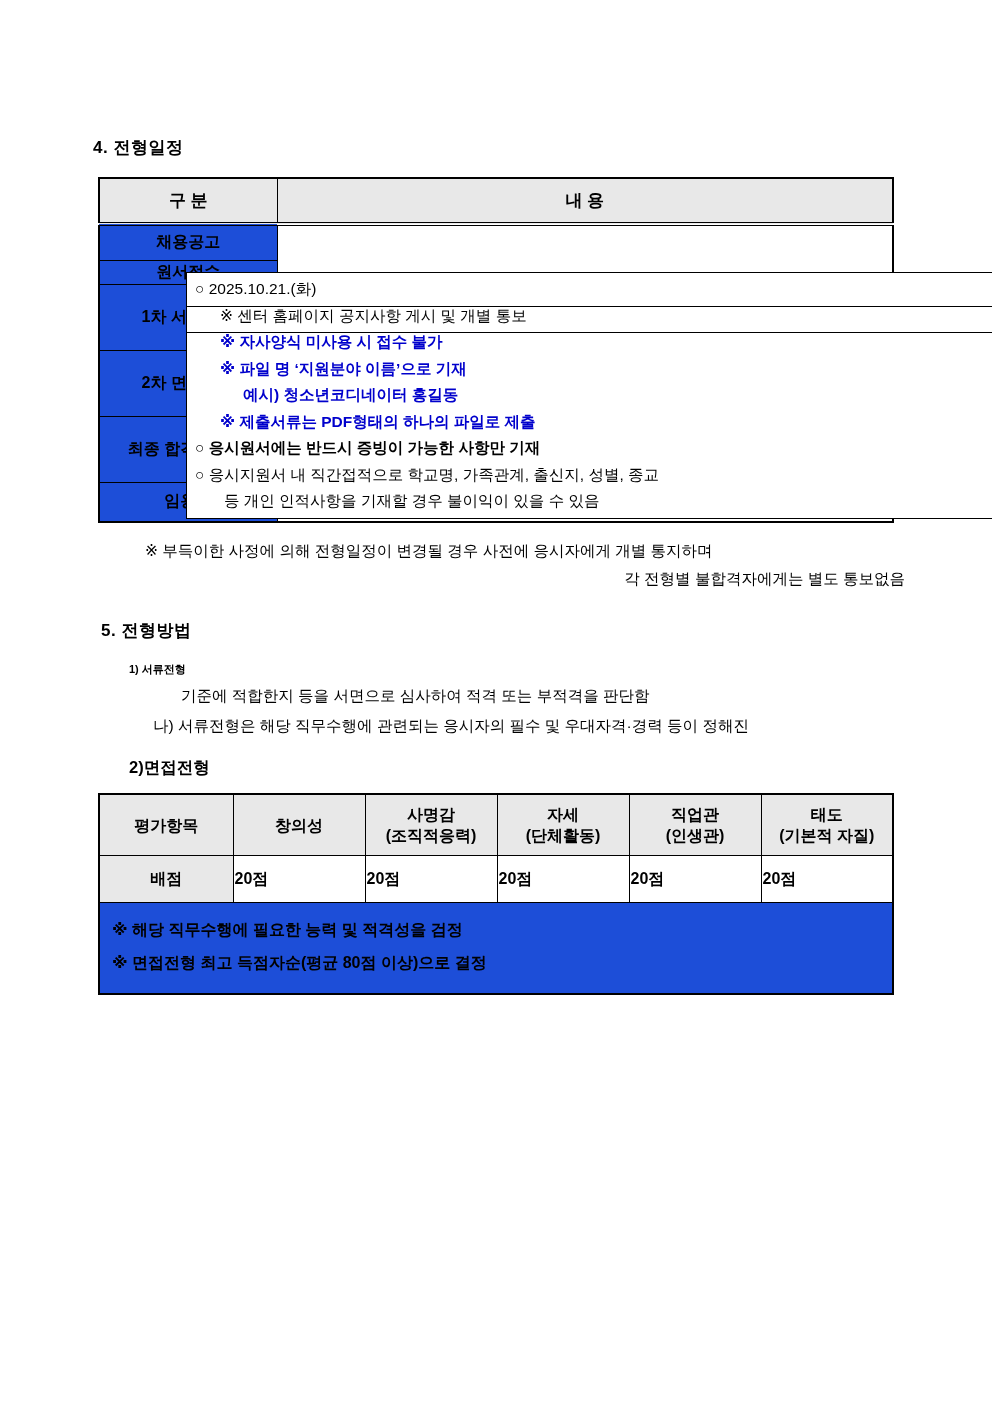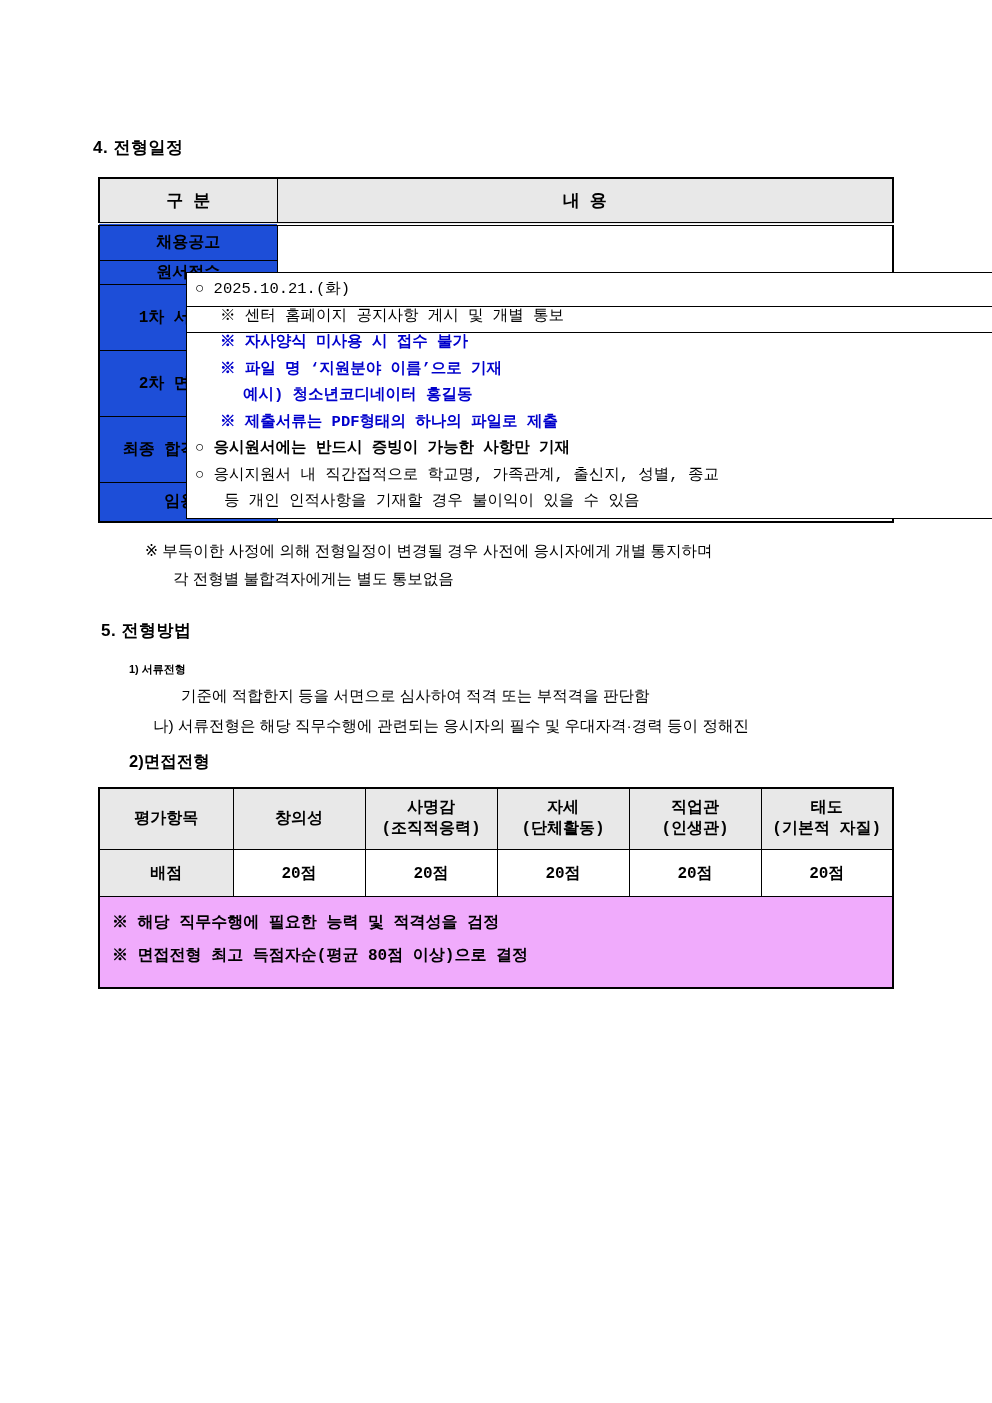--- a/index.html
+++ b/index.html
@@ -6,56 +6,56 @@
   body{
     width:992px;height:1403px;background:#ffffff;
     font-family:"Liberation Sans","DejaVu Sans",sans-serif;
     color:#000;
   }
   .page{position:relative;width:992px;height:1059px;overflow:hidden;}
   .content{position:absolute;top:136px;left:93px;width:812px;}
 
   .sec-title{font-size:17px;font-weight:bold;letter-spacing:0.5px;margin:0 0 18px 0;}
 
-  table{border-collapse:collapse;table-layout:fixed;font-family:Liberation Mono, monospace;}
+  table{border-collapse:collapse;table-layout:fixed;}
   .t1{width:796px;margin-left:5px;border:2px solid #000;}
   .t1 th,.t1 td{border:1px solid #000;vertical-align:middle;}
   .t1 thead th{
     height:41px;background:#e8e8e8;font-size:17px;font-weight:bold;
     border-bottom:4px double #000;text-align:center;
   }
   .t1 .col-label{width:178px;}
   .t1 td.label{background:#1d4ed8;font-weight:bold;text-align:center;font-size:16px;}
   .t1 td.content{padding:3px 8px;background:#fff;}
   .r1{height:36px;} .r-mid{height:66px;} .r-last{height:40px;}
   .ln{font-size:15.5px;line-height:26.5px;white-space:nowrap;}
   .ln.b{font-weight:bold;}
   .ln.blue{color:#0000cc;font-weight:bold;}
   .ind1{padding-left:25px;}
   .ind2{padding-left:48px;}
   .cont{padding-left:29px;}
 
   .footnote{margin:14px 0 26px 52px;font-size:15.5px;line-height:28px;}
-  .footnote .fn2{padding-left:28px;}
+  .footnote .fn2{padding-left:28px;text-align:right;}
 
   .sec5{margin-left:8px;}
   .m-item{margin:8px 0 4px 28px;font-weight:bold;font-size:11px;}
   .m-line{margin-left:52px;font-size:15.5px;line-height:30px;white-space:nowrap;}
   .m-line.cont2{margin-left:80px;}
-  .m-item2{margin:10px 0 14px 28px;font-weight:bold;font-size:16.5px;}
+  .m-item2{margin:16px 0 14px 28px;font-weight:bold;font-size:16.5px;}
 
   .t2{width:796px;margin-left:5px;border:2px solid #000;}
   .t2 th,.t2 td{border:1px solid #000;vertical-align:middle;}
   .t2 thead th{
     background:#e8e8e8;font-weight:bold;font-size:16px;line-height:21px;
     padding:9px 2px;text-align:center;white-space:pre-line;
   }
   .t2 td.score-label{background:#e8e8e8;font-weight:bold;text-align:center;font-size:16px;height:44px;}
-  .t2 td.score{background:#fff;font-weight:bold;text-align:center;font-size:16px;}
-  .t2 td.notes-cell{background:#f0abfc;padding:10px 12px 14px 12px;}
+  .t2 td.score{background:#fff;font-weight:bold;font-size:16px;}
+  .t2 td.notes-cell{background:#1d4ed8;padding:10px 12px 14px 12px;}
   .note-ln{font-weight:bold;font-size:16px;line-height:33px;white-space:nowrap;}
 </style>
 </head>
 <body>
 
 <div class="page">
   <div class="content">
 
     <div class="sec-title">4. 전형일정</div>
 

